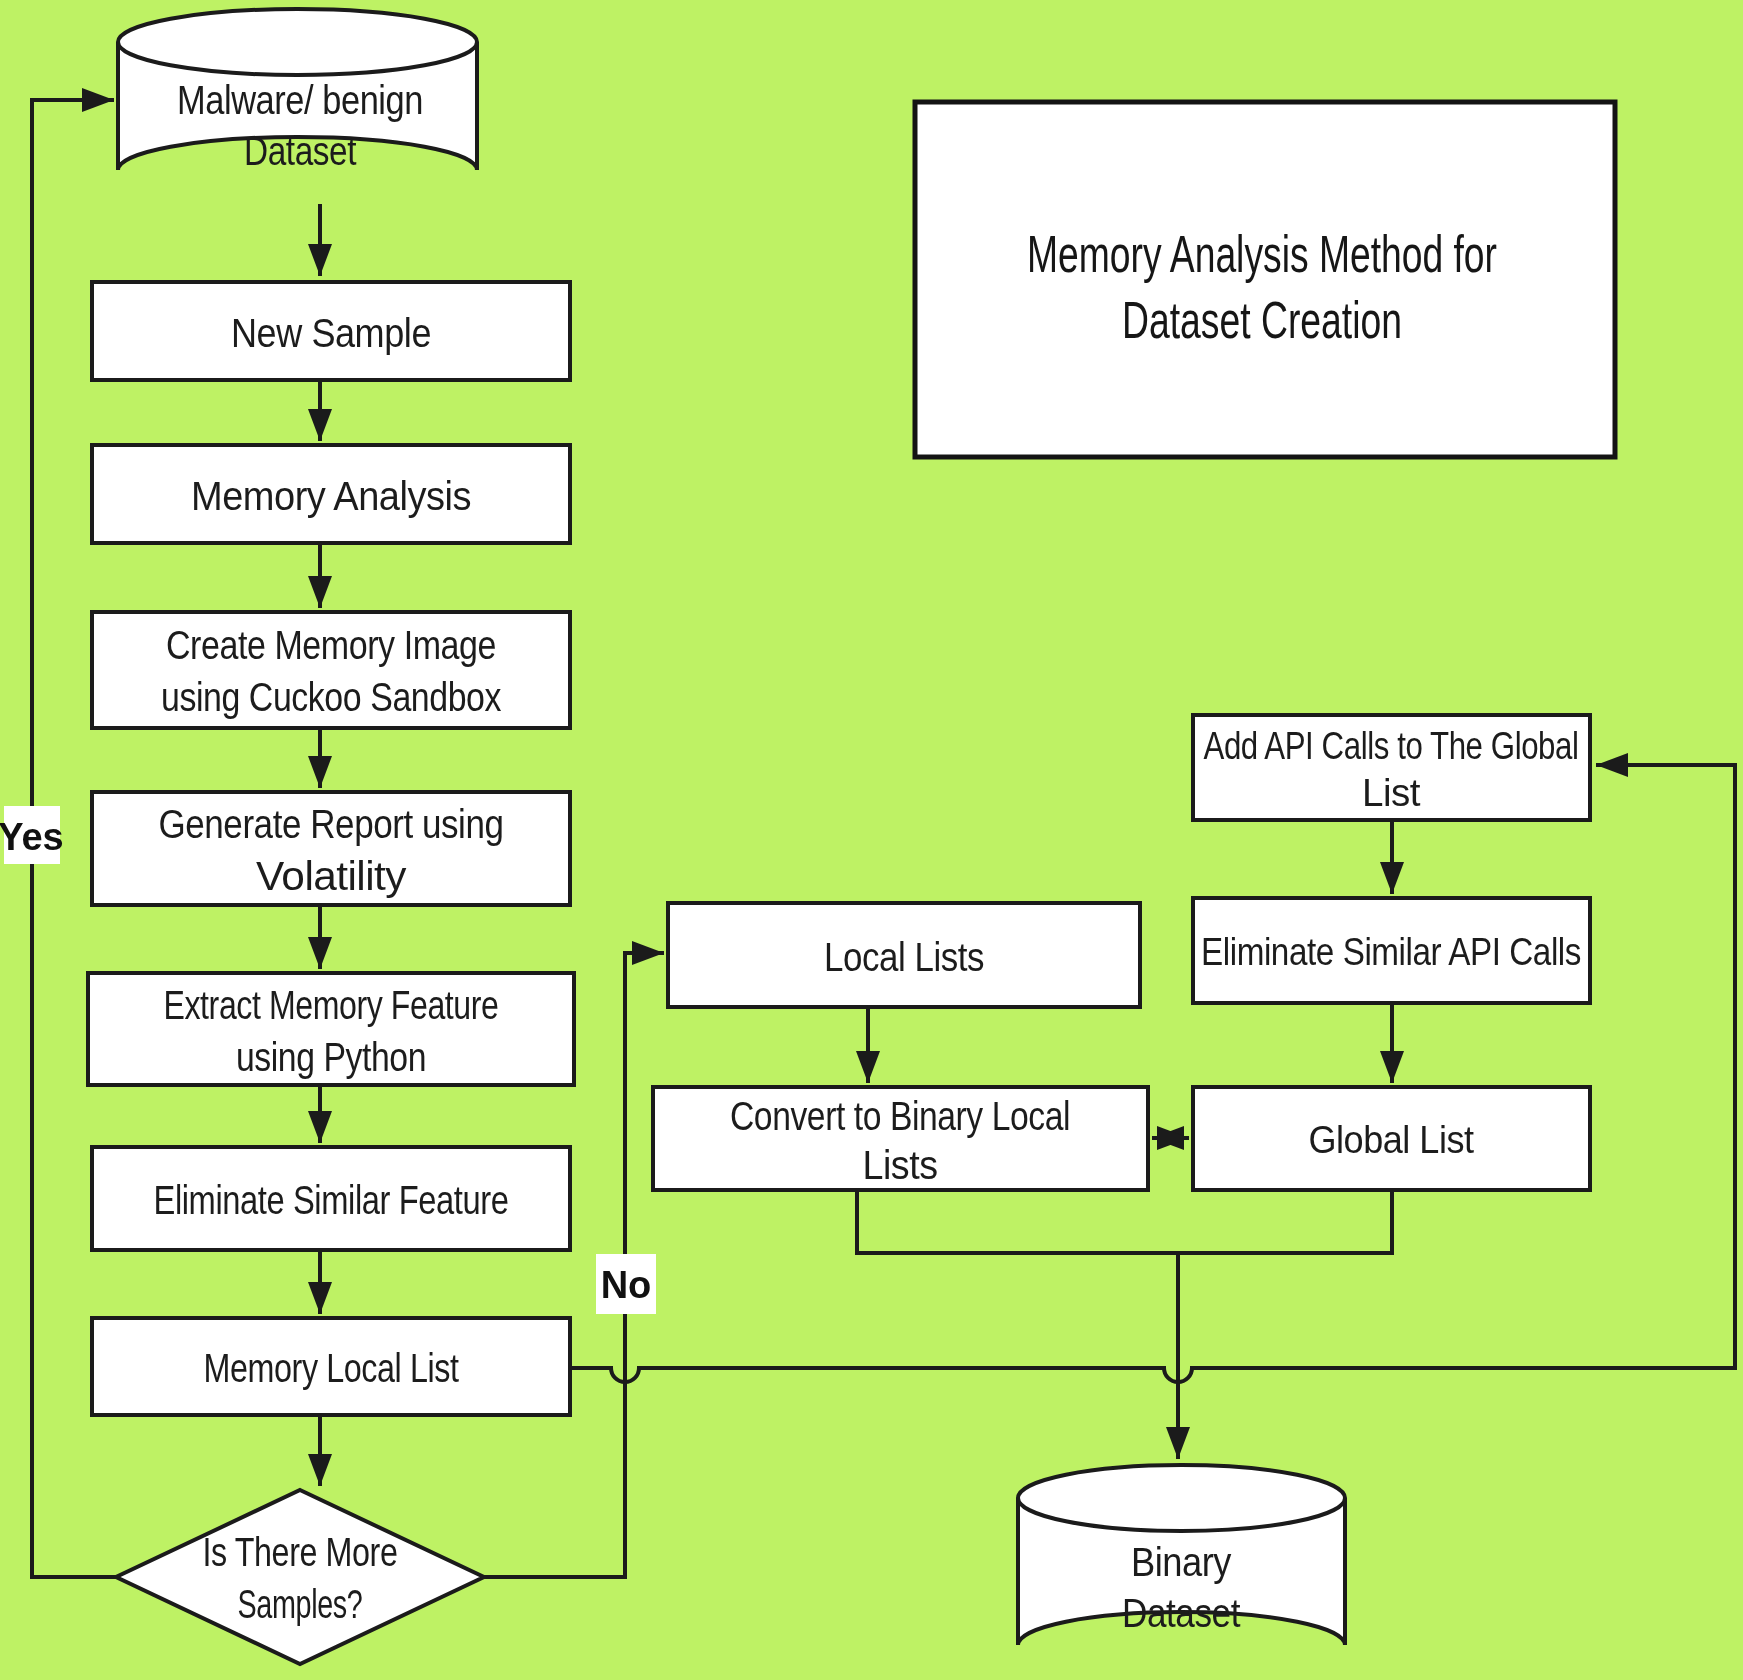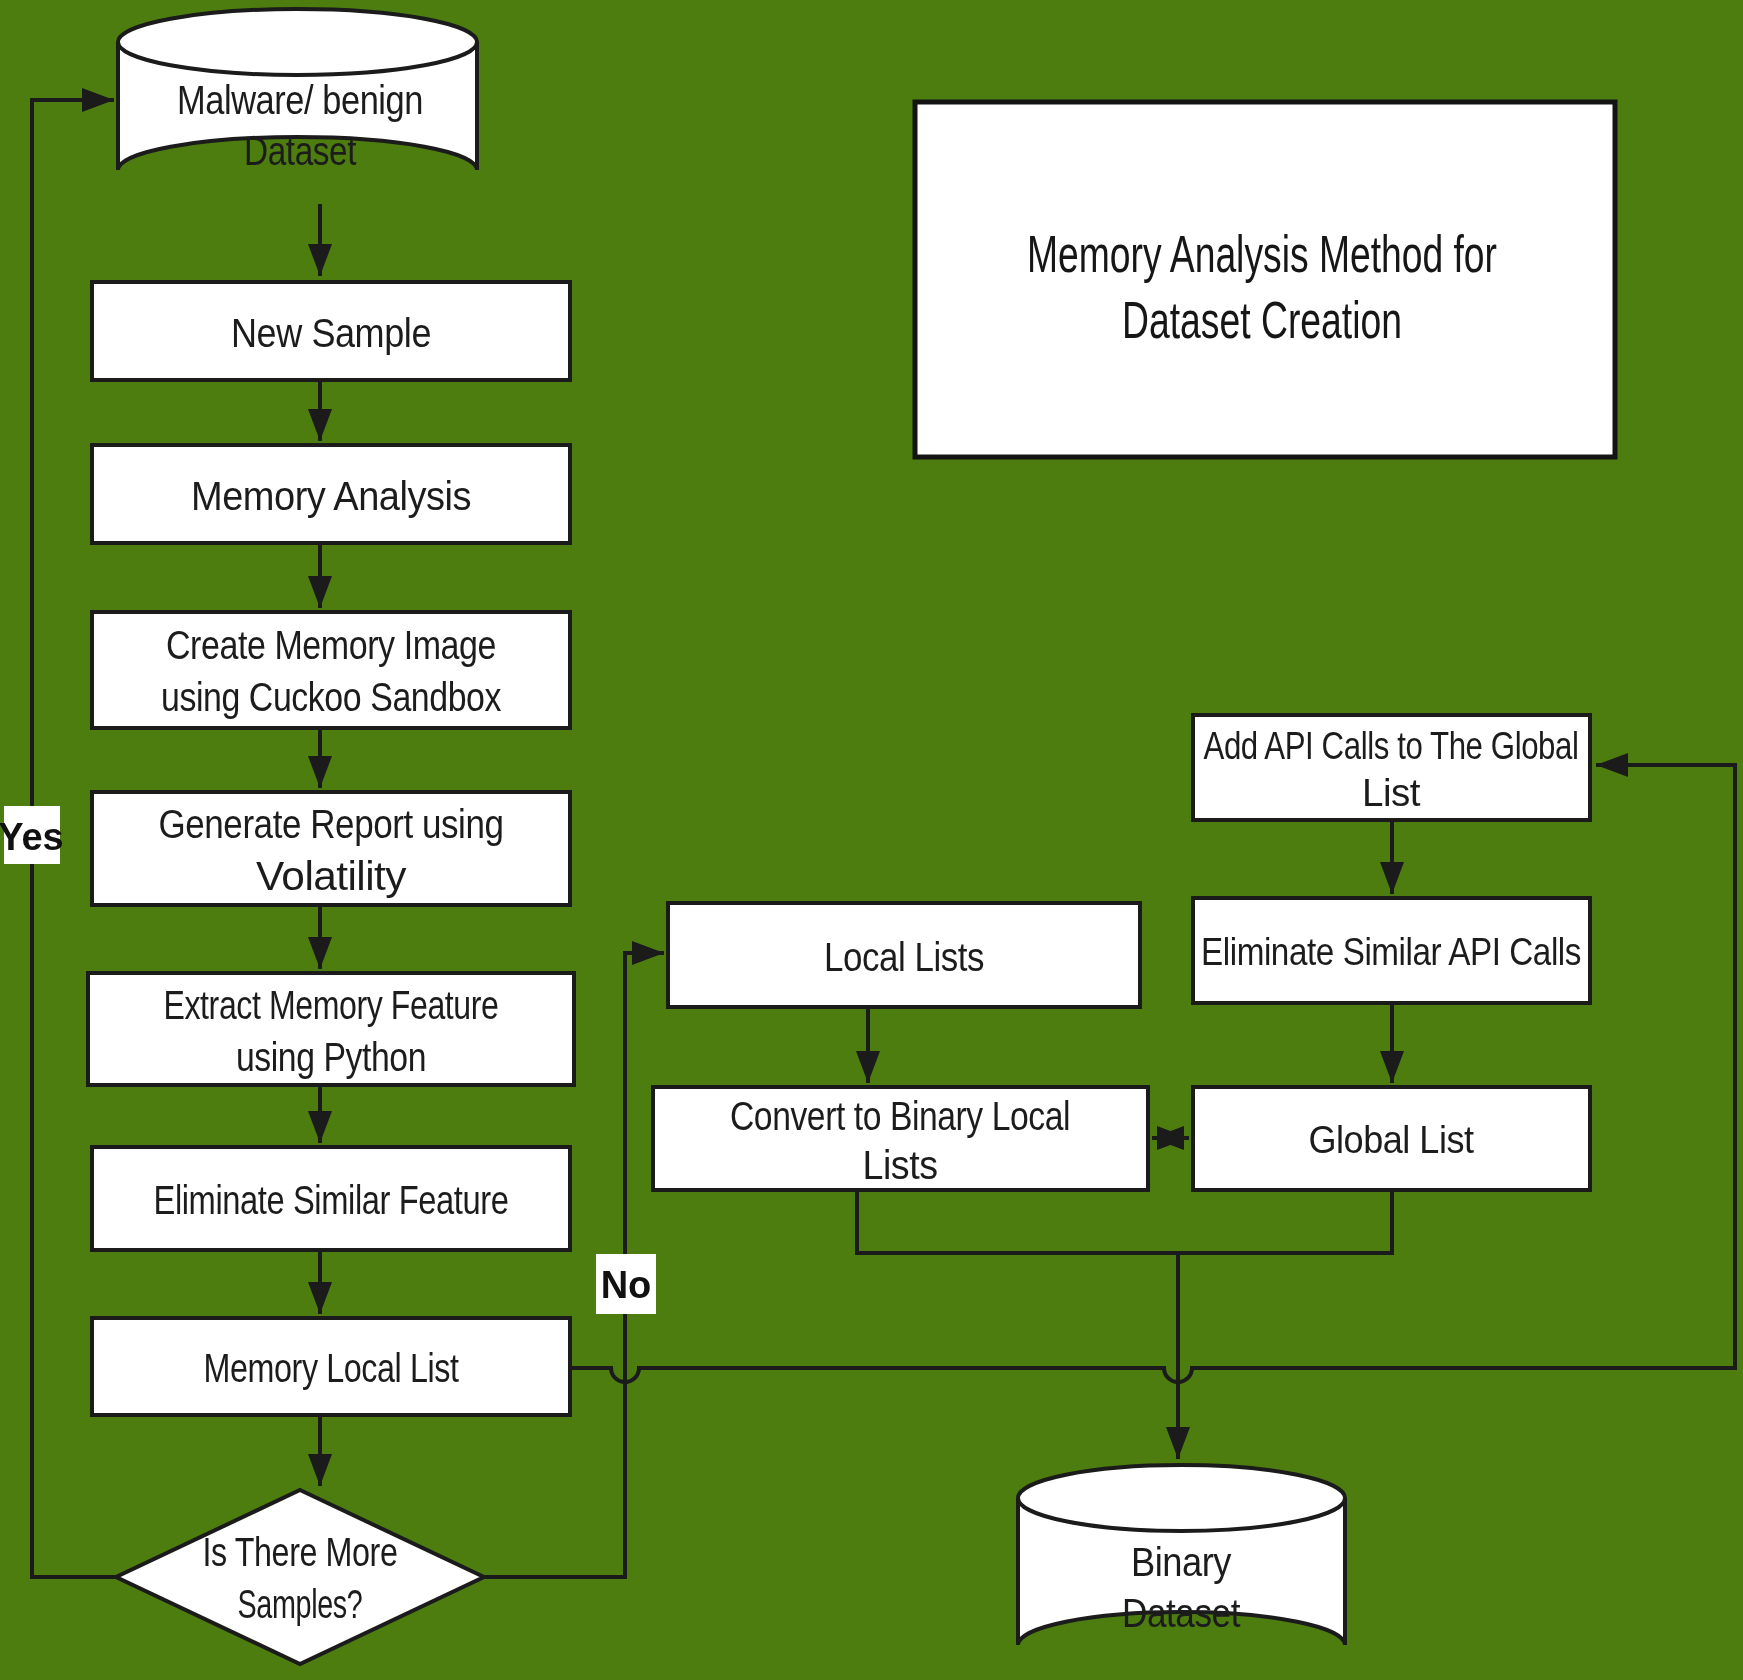--- a/index.html
+++ b/index.html
@@ -7,21 +7,21 @@
     padding: 0;
     background: #ffffff;
     width: 1743px;
     height: 1680px;
     font-family: "Liberation Sans", "DejaVu Sans", sans-serif;
   }
   #stage {
     position: relative;
     width: 1743px;
     height: 1680px;
-    background: #4d7c0f;
+    background: #bef264;
     overflow: hidden;
   }
   svg { display: block; }
   .shape {
     fill: #ffffff;
     stroke: #1b1b1b;
     stroke-width: 4;
   }
   .titlebox {
     fill: #ffffff;

